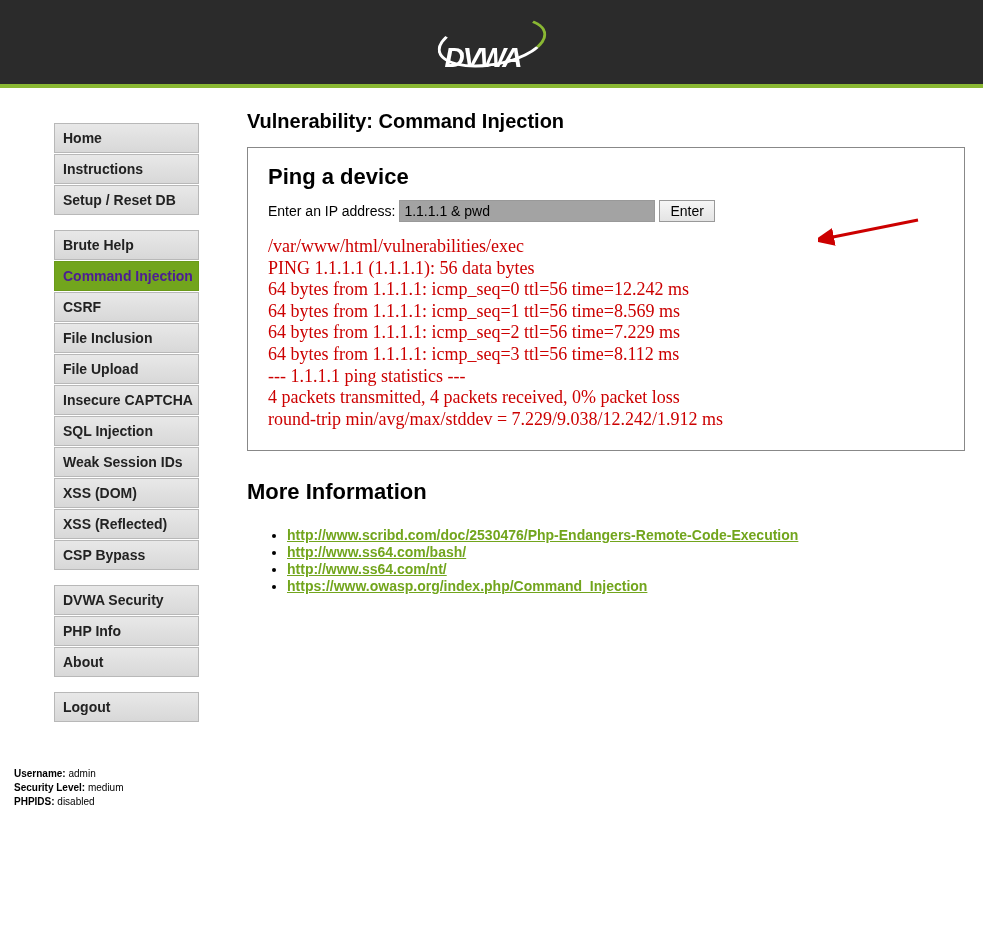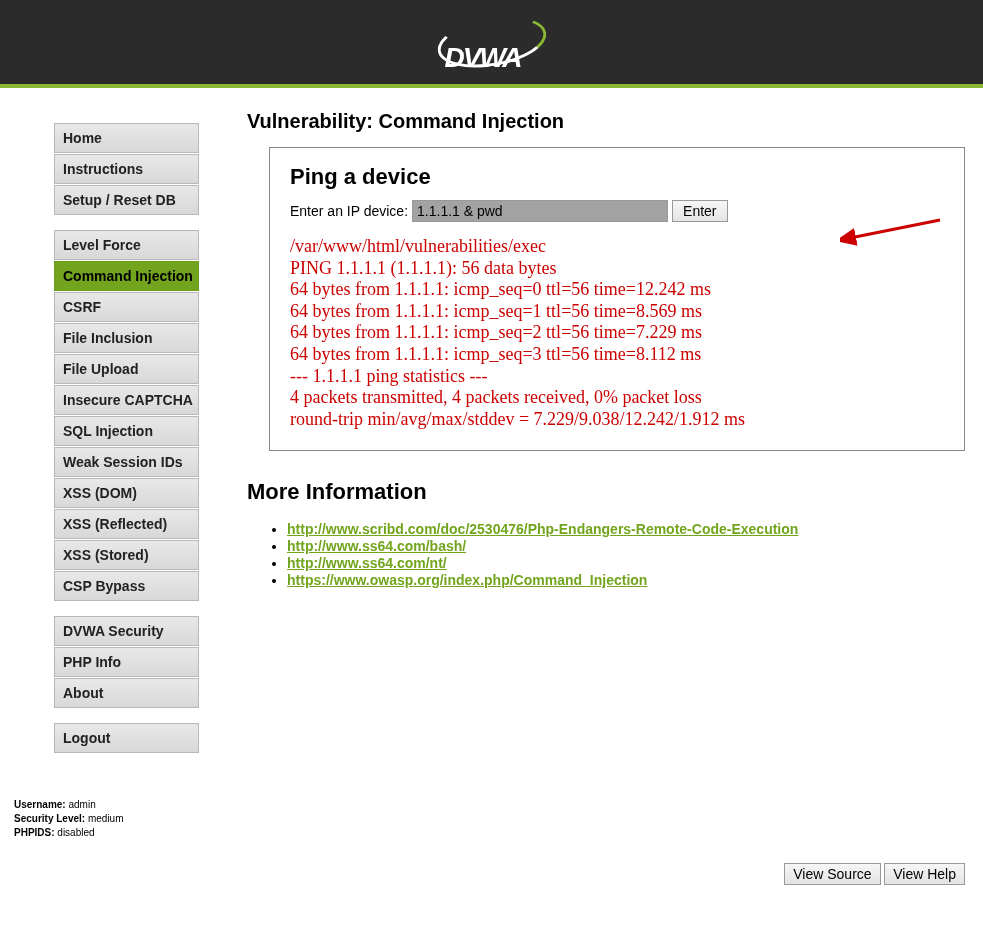--- a/index.html
+++ b/index.html
@@ -60,31 +60,30 @@
     border: 1px solid #b8b8b8;
     background: linear-gradient(#e8e8e8,#d8d8d8);
     padding: 6px 8px;
     margin-bottom: 1px;
     font-size: 14px;
     font-weight: bold;
     color: #222;
     cursor: pointer;
     white-space: nowrap;
   }
-  .menu li.selected { background: #72a51d; color: #000000; border-color: #6a9a19; }
+  .menu li.selected { background: #72a51d; color: #4c1d95; border-color: #6a9a19; }
   .status-block { margin-top: 45px; font-size: 10px; line-height: 1.4; }
   .status-block b { font-weight: bold; }
   .main { flex: 1; padding-left: 48px; padding-right: 14px; }
   h1 { font-size: 20px; margin: 0 0 14px 0; font-weight: bold; }
   h2 { font-size: 22px; margin: 28px 0 8px 0; font-weight: bold; }
   .form-box {
     border: 1px solid #888;
     padding: 10px 20px 20px 20px;
     position: relative;
-    margin-left: 22px;
   }
   .form-title { font-size: 22px; font-weight: bold; margin: 6px 0 10px 0; }
   .form-row { display: flex; align-items: center; gap: 4px; }
   label#ip-label { font-size: 14px; }
   input#ip-input {
     font-family: Arial;
     font-size: 14px;
     padding: 2px 4px;
     width: 256px;
     border: 1px solid #999;
@@ -105,21 +104,21 @@
     color: #cc0000;
     margin: 14px 0 0 0;
     white-space: pre;
   }
   .arrow {
     position: absolute;
     top: 70px;
     left: 570px;
     pointer-events: none;
   }
-  ul.links { margin: 16px 0 0 0; padding-left: 40px; }
+  ul.links { margin: 22px 0 0 0; padding-left: 40px; }
   ul.links li { font-size: 14px; margin-bottom: 1px; }
   ul.links li a { color: #72a51d; text-decoration: underline; font-weight: bold; cursor: pointer; }
   .right-buttons {
     position: relative;
     margin-top: 275px;
     text-align: right;
   }
   .right-buttons button {
     font-family: Arial;
     font-size: 14px;
@@ -141,31 +140,30 @@
 
 <div class="container">
 
   <div class="sidebar">
     <ul class="menu" id="menu-g1">
         <li>Home</li>
         <li>Instructions</li>
         <li>Setup / Reset DB</li>
       </ul>
     <ul class="menu" id="menu-g2">
-        <li>Level Force</li>
+        <li>Brute Help</li>
         <li class="selected">Command Injection</li>
         <li>CSRF</li>
         <li>File Inclusion</li>
         <li>File Upload</li>
         <li>Insecure CAPTCHA</li>
         <li>SQL Injection</li>
         <li>Weak Session IDs</li>
         <li>XSS (DOM)</li>
         <li>XSS (Reflected)</li>
-        <li>XSS (Stored)</li>
         <li>CSP Bypass</li>
       </ul>
     <ul class="menu" id="menu-g3">
         <li>DVWA Security</li>
         <li>PHP Info</li>
         <li>About</li>
       </ul>
     <ul class="menu" id="menu-g4">
         <li>Logout</li>
       </ul>
@@ -182,21 +180,21 @@
       </div>
     </div>
   </div>
 
   <div class="main">
     <h1>Vulnerability: Command Injection</h1>
 
     <div class="form-box">
       <div class="form-title">Ping a device</div>
       <div class="form-row">
-        <label id="ip-label">Enter an IP device:</label>
+        <label id="ip-label">Enter an IP address:</label>
         <input id="ip-input" type="text" value="1.1.1.1 &amp; pwd" style="">
         <button class="submit">Enter</button>
       </div>
       <pre class="output">/var/www/html/vulnerabilities/exec
 PING 1.1.1.1 (1.1.1.1): 56 data bytes
 64 bytes from 1.1.1.1: icmp_seq=0 ttl=56 time=12.242 ms
 64 bytes from 1.1.1.1: icmp_seq=1 ttl=56 time=8.569 ms
 64 bytes from 1.1.1.1: icmp_seq=2 ttl=56 time=7.229 ms
 64 bytes from 1.1.1.1: icmp_seq=3 ttl=56 time=8.112 ms
 --- 1.1.1.1 ping statistics ---
@@ -214,19 +212,15 @@
     </div>
 
     <h2>More Information</h2>
     <ul class="links" id="info-links">
         <li><a>http://www.scribd.com/doc/2530476/Php-Endangers-Remote-Code-Execution</a></li>
         <li><a>http://www.ss64.com/bash/</a></li>
         <li><a>http://www.ss64.com/nt/</a></li>
         <li><a>https://www.owasp.org/index.php/Command_Injection</a></li>
       </ul>
 
-    <div class="right-buttons">
-      <button>View Source</button>
-      <button>View Help</button>
-    </div>
   </div>
 
 </div>
 
 </body></html>

